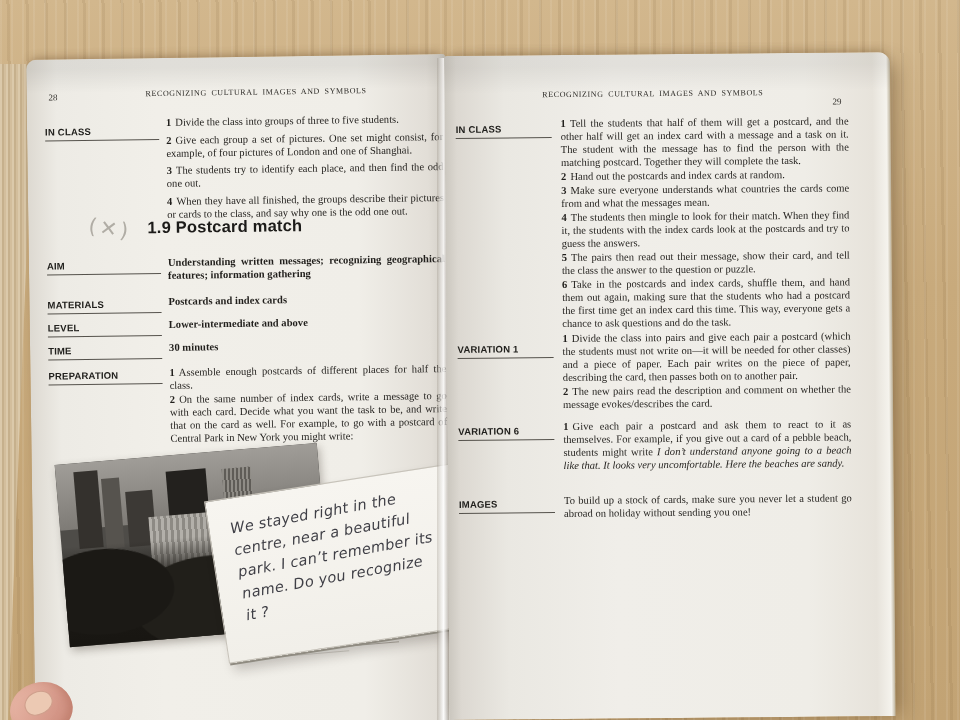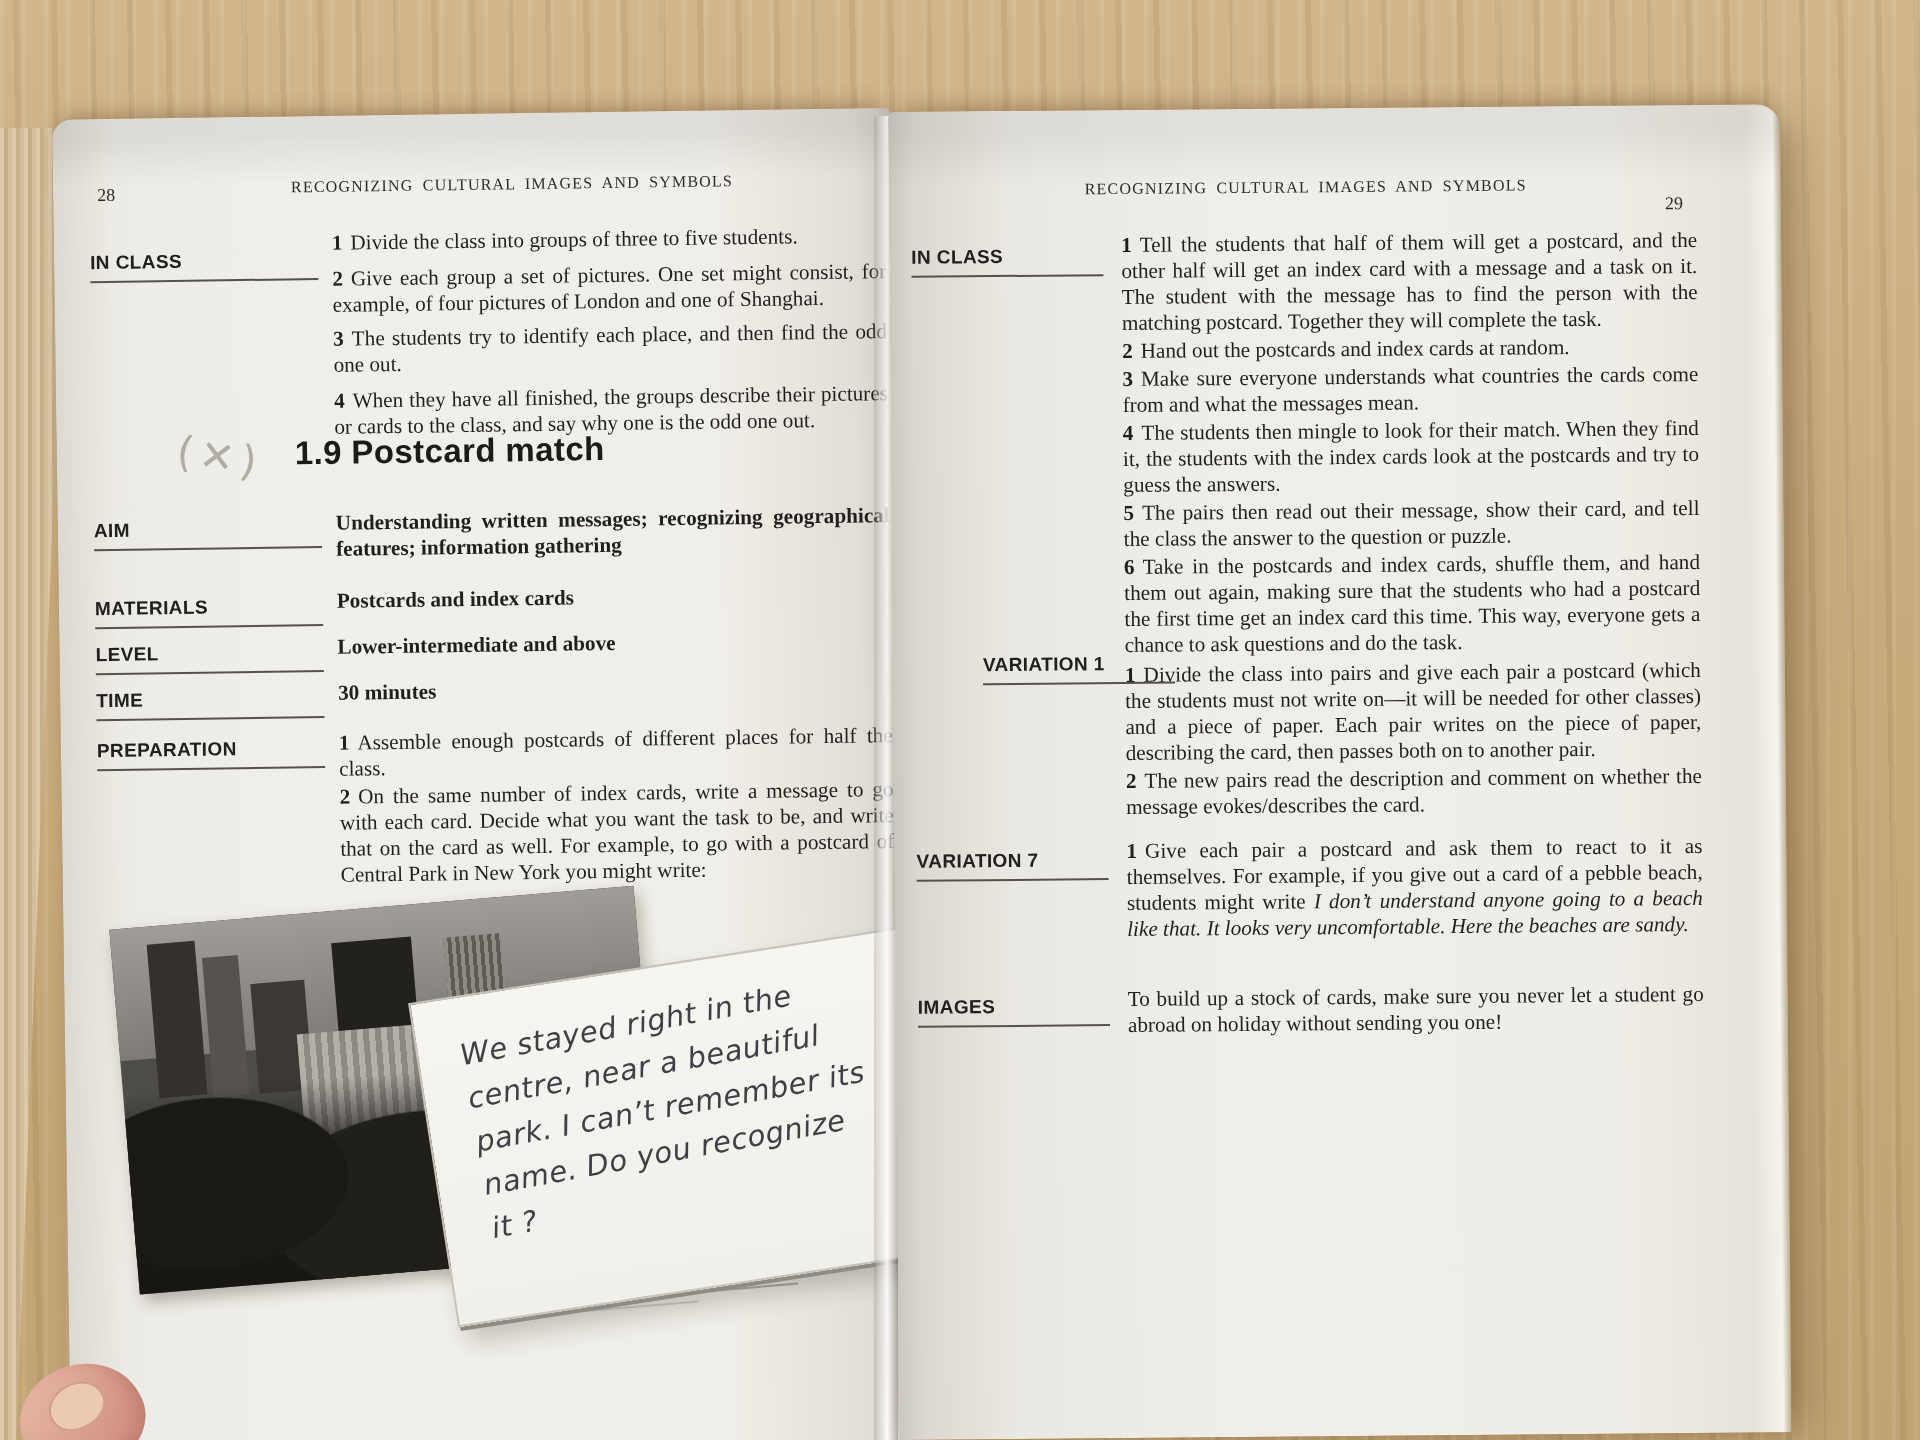--- a/index.html
+++ b/index.html
@@ -145,27 +145,27 @@
     <div class="label lab-r" style="top:68px;">IN CLASS</div>
     <div class="col col-r" style="top:62px;">
       <p><span class="num">1</span><span>Tell the students that half of them will get a postcard, and the other half will get an index card with a message and a task on it. The student with the message has to find the person with the matching postcard. Together they will complete the task.</span></p>
       <p><span class="num">2</span><span>Hand out the postcards and index cards at random.</span></p>
       <p><span class="num">3</span><span>Make sure everyone understands what countries the cards come from and what the messages mean.</span></p>
       <p><span class="num">4</span><span>The students then mingle to look for their match. When they find it, the students with the index cards look at the postcards and try to guess the answers.</span></p>
       <p><span class="num">5</span><span>The pairs then read out their message, show their card, and tell the class the answer to the question or puzzle.</span></p>
       <p><span class="num">6</span><span>Take in the postcards and index cards, shuffle them, and hand them out again, making sure that the students who had a postcard the first time get an index card this time. This way, everyone gets a chance to ask questions and do the task.</span></p>
     </div>
 
-    <div class="label lab-r" style="top:272px;margin-left:34px;">VARIATION 1</div>
+    <div class="label lab-r" style="top:288px;">VARIATION 1</div>
     <div class="col col-r" style="top:277px;">
       <p><span class="num">1</span><span>Divide the class into pairs and give each pair a postcard (which the students must not write on—it will be needed for other classes) and a piece of paper. Each pair writes on the piece of paper, describing the card, then passes both on to another pair.</span></p>
       <p><span class="num">2</span><span>The new pairs read the description and comment on whether the message evokes/describes the card.</span></p>
     </div>
 
-    <div class="label lab-r" style="top:370px;">VARIATION 7</div>
+    <div class="label lab-r" style="top:370px;">VARIATION 6</div>
     <div class="col col-r" style="top:365px;">
       <p><span class="num">1</span><span>Give each pair a postcard and ask them to react to it as themselves. For example, if you give out a card of a pebble beach, students might write </span><span class="ital">I don’t understand anyone going to a beach like that. It looks very uncomfortable. Here the beaches are sandy.</span></p>
     </div>
 
     <div class="label lab-r" style="top:443px;">IMAGES</div>
     <div class="col col-r" style="top:439px;">To build up a stock of cards, make sure you never let a student go abroad on holiday without sending you one!</div>
   </div>
 
   <div class="thumb">
     <div class="thumb-nail"></div>

